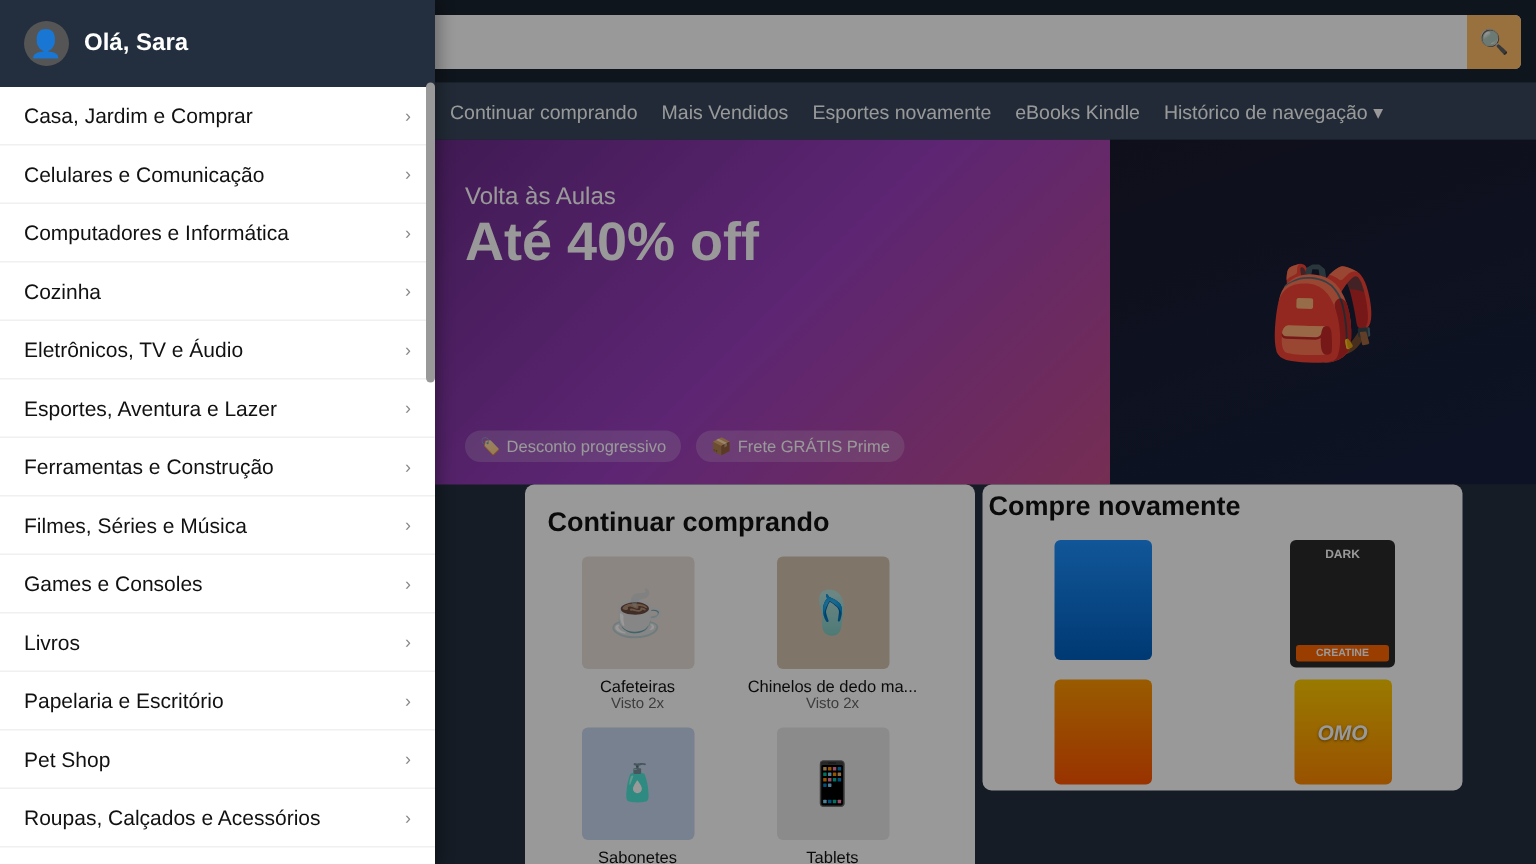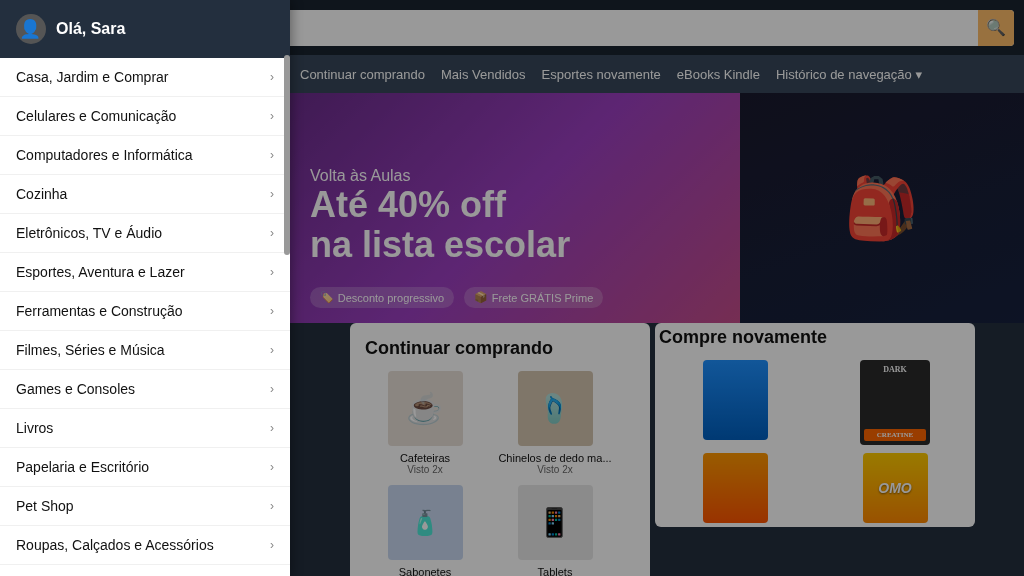--- a/index.html
+++ b/index.html
@@ -92,21 +92,20 @@
       width: 450px; height: 230px;
       background: linear-gradient(135deg, #6b2d8b 0%, #9b3fc0 50%, #c44d8a 100%);
       overflow: hidden;
       z-index: 4;
     }
 
     .banner-text {
       position: absolute;
       top: 30px; left: 20px;
       color: #fff;
-      margin-top: 44px;
     }
 
     .banner-title-small {
       font-size: 16px;
       font-weight: normal;
     }
 
     .banner-title-large {
       font-size: 36px;
       font-weight: bold;
@@ -278,21 +277,20 @@
     }
 
     
     .creatine-product {
       width: 70px; height: 85px;
       background: #2a2a2a;
       border-radius: 4px;
       display: flex; flex-direction: column; align-items: center; justify-content: flex-end;
       padding: 4px;
       position: relative;
-      font-family: Liberation Serif, serif;
     }
 
     .creatine-label {
       font-size: 7px;
       color: #fff;
       font-weight: bold;
       text-align: center;
       background: #ff6600;
       width: 100%;
       padding: 2px;
@@ -398,21 +396,20 @@
   <span class="nav-item">Esportes novamente</span>
   <span class="nav-item">eBooks Kindle</span>
   <span class="nav-item">Histórico de navegação ▾</span>
 </div>
 
 <div class="amazon-banner">
   <div class="banner-text">
     <div class="banner-title-small">Volta às Aulas</div>
     <div class="banner-title-large">
       <span>Até 40% off</span><br>
-      <span>na lista escolar</span>
     </div>
   </div>
   <div class="banner-badges">
     <div class="banner-badge">
       <span>🏷️</span>
       <span>Desconto progressivo</span>
     </div>
     <div class="banner-badge">
       <span>📦</span>
       <span>Frete GRÁTIS Prime</span>

